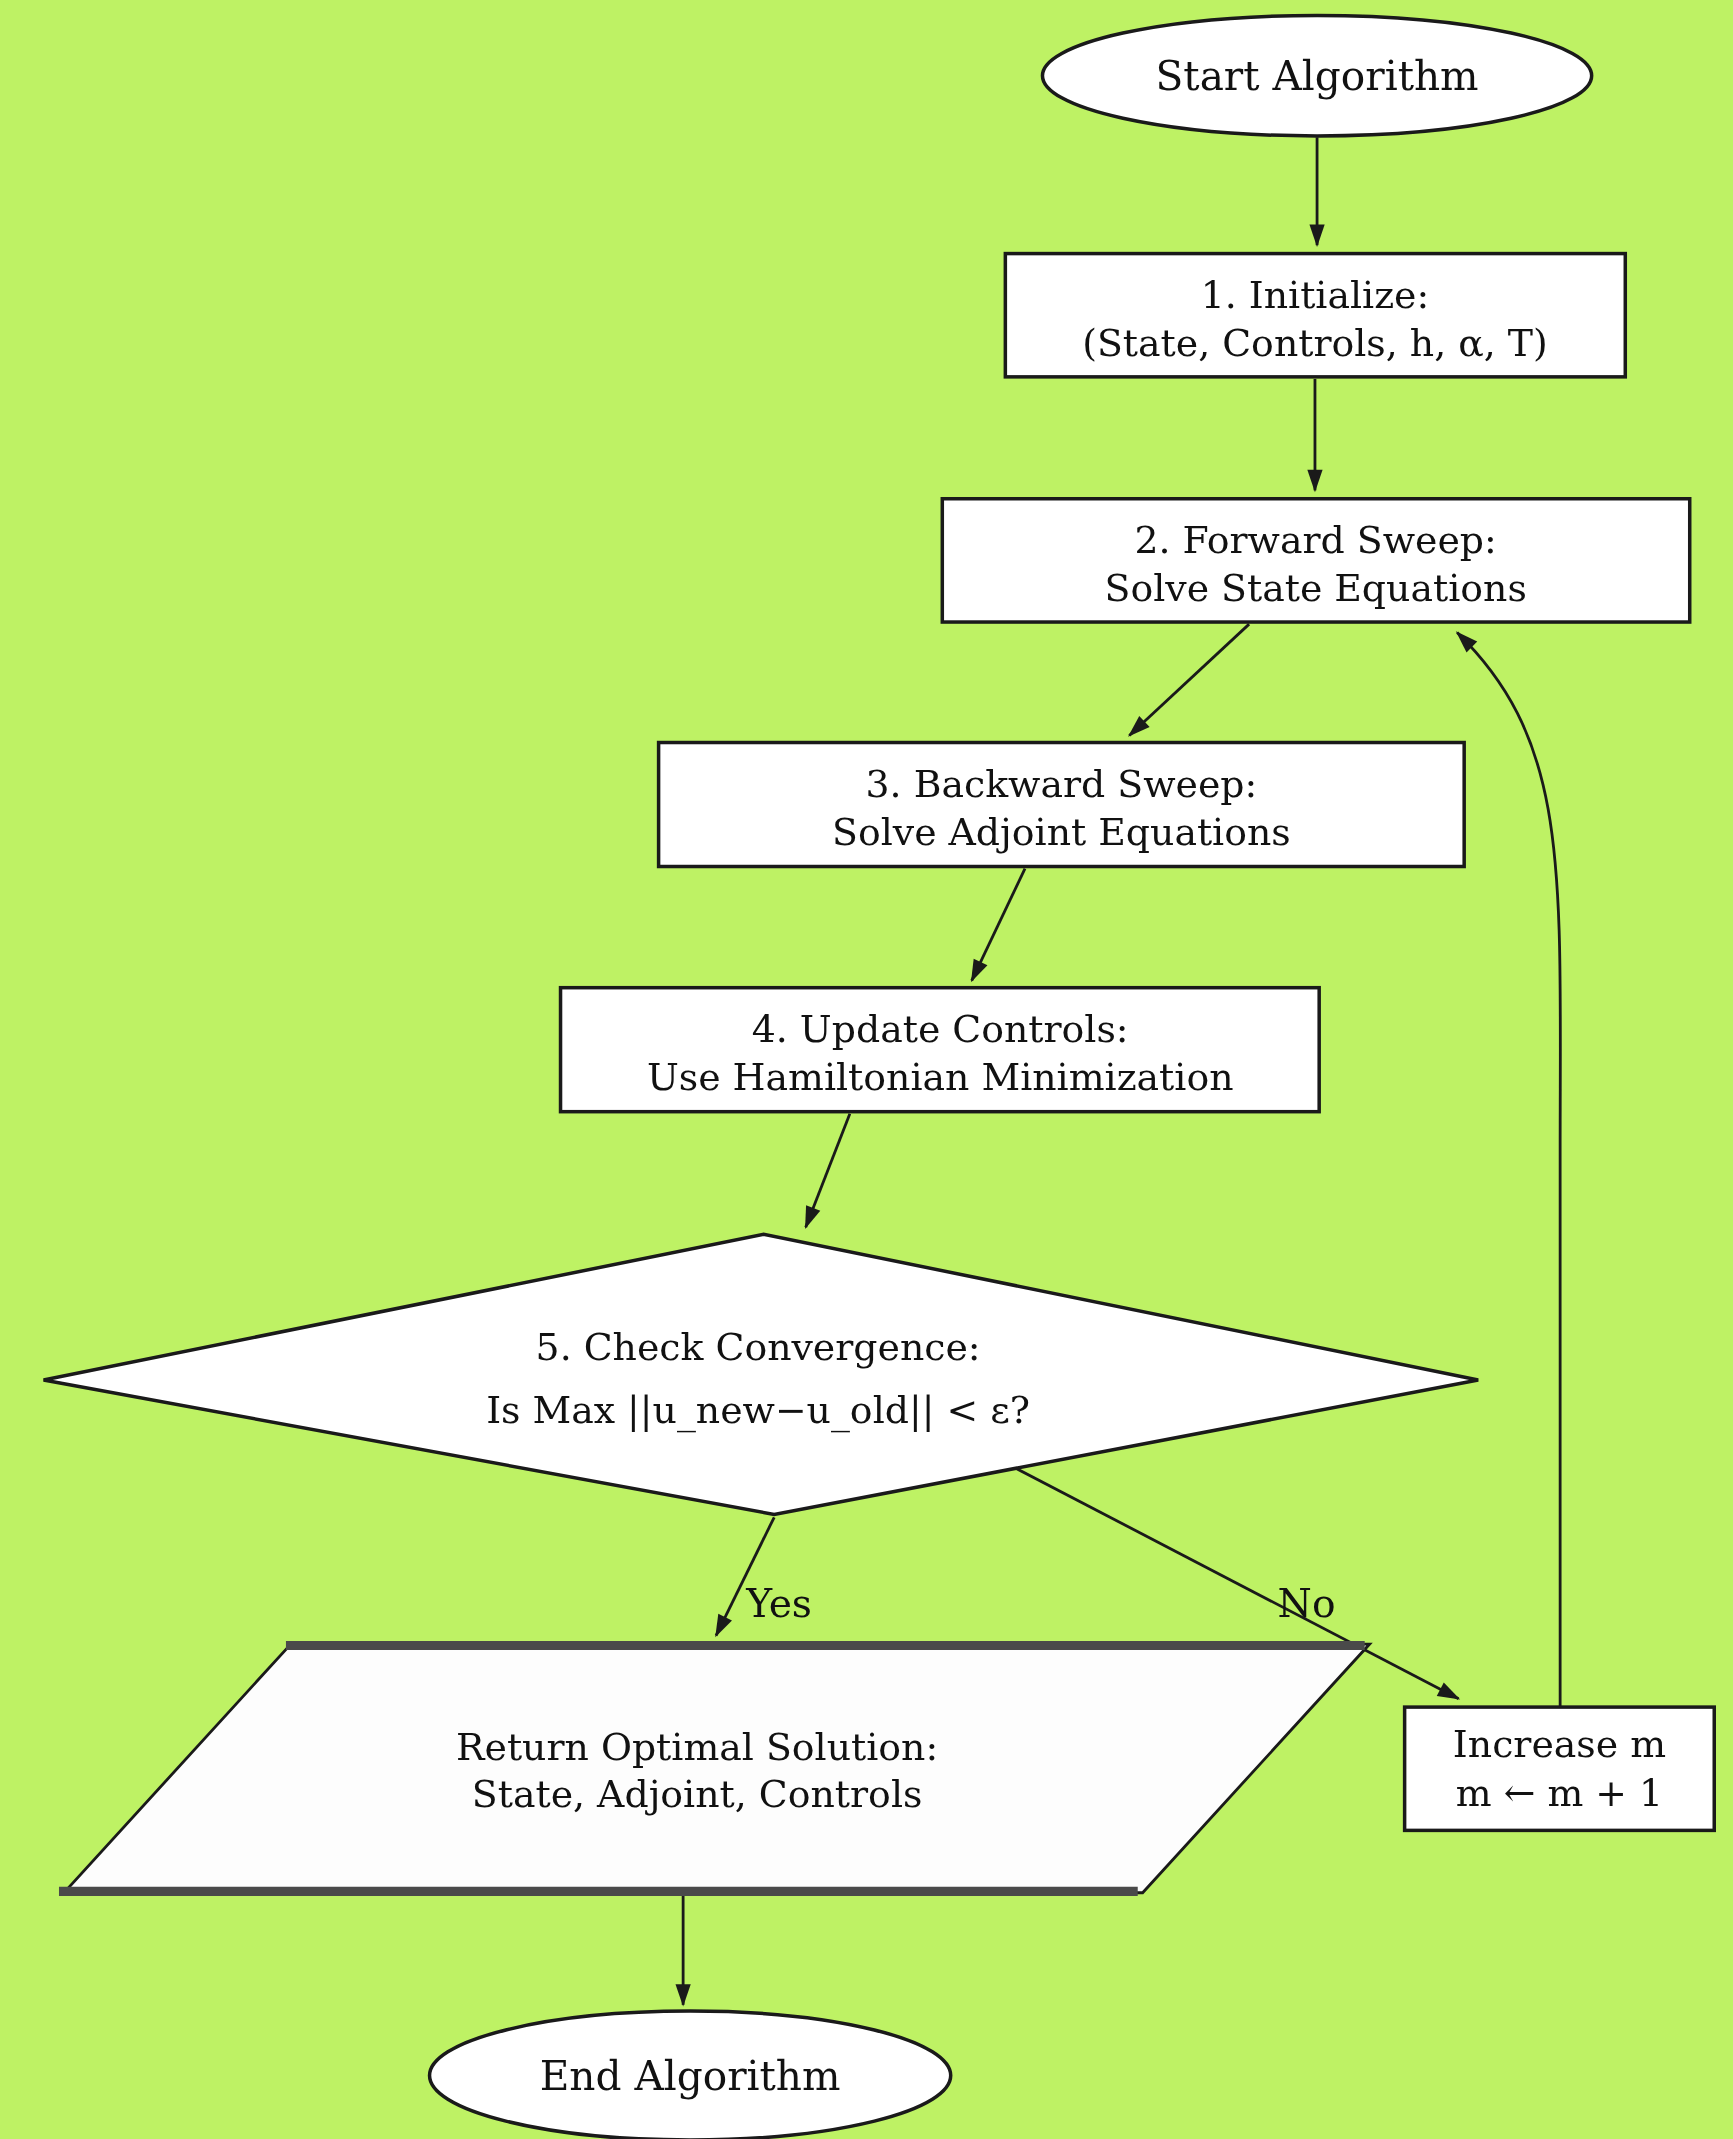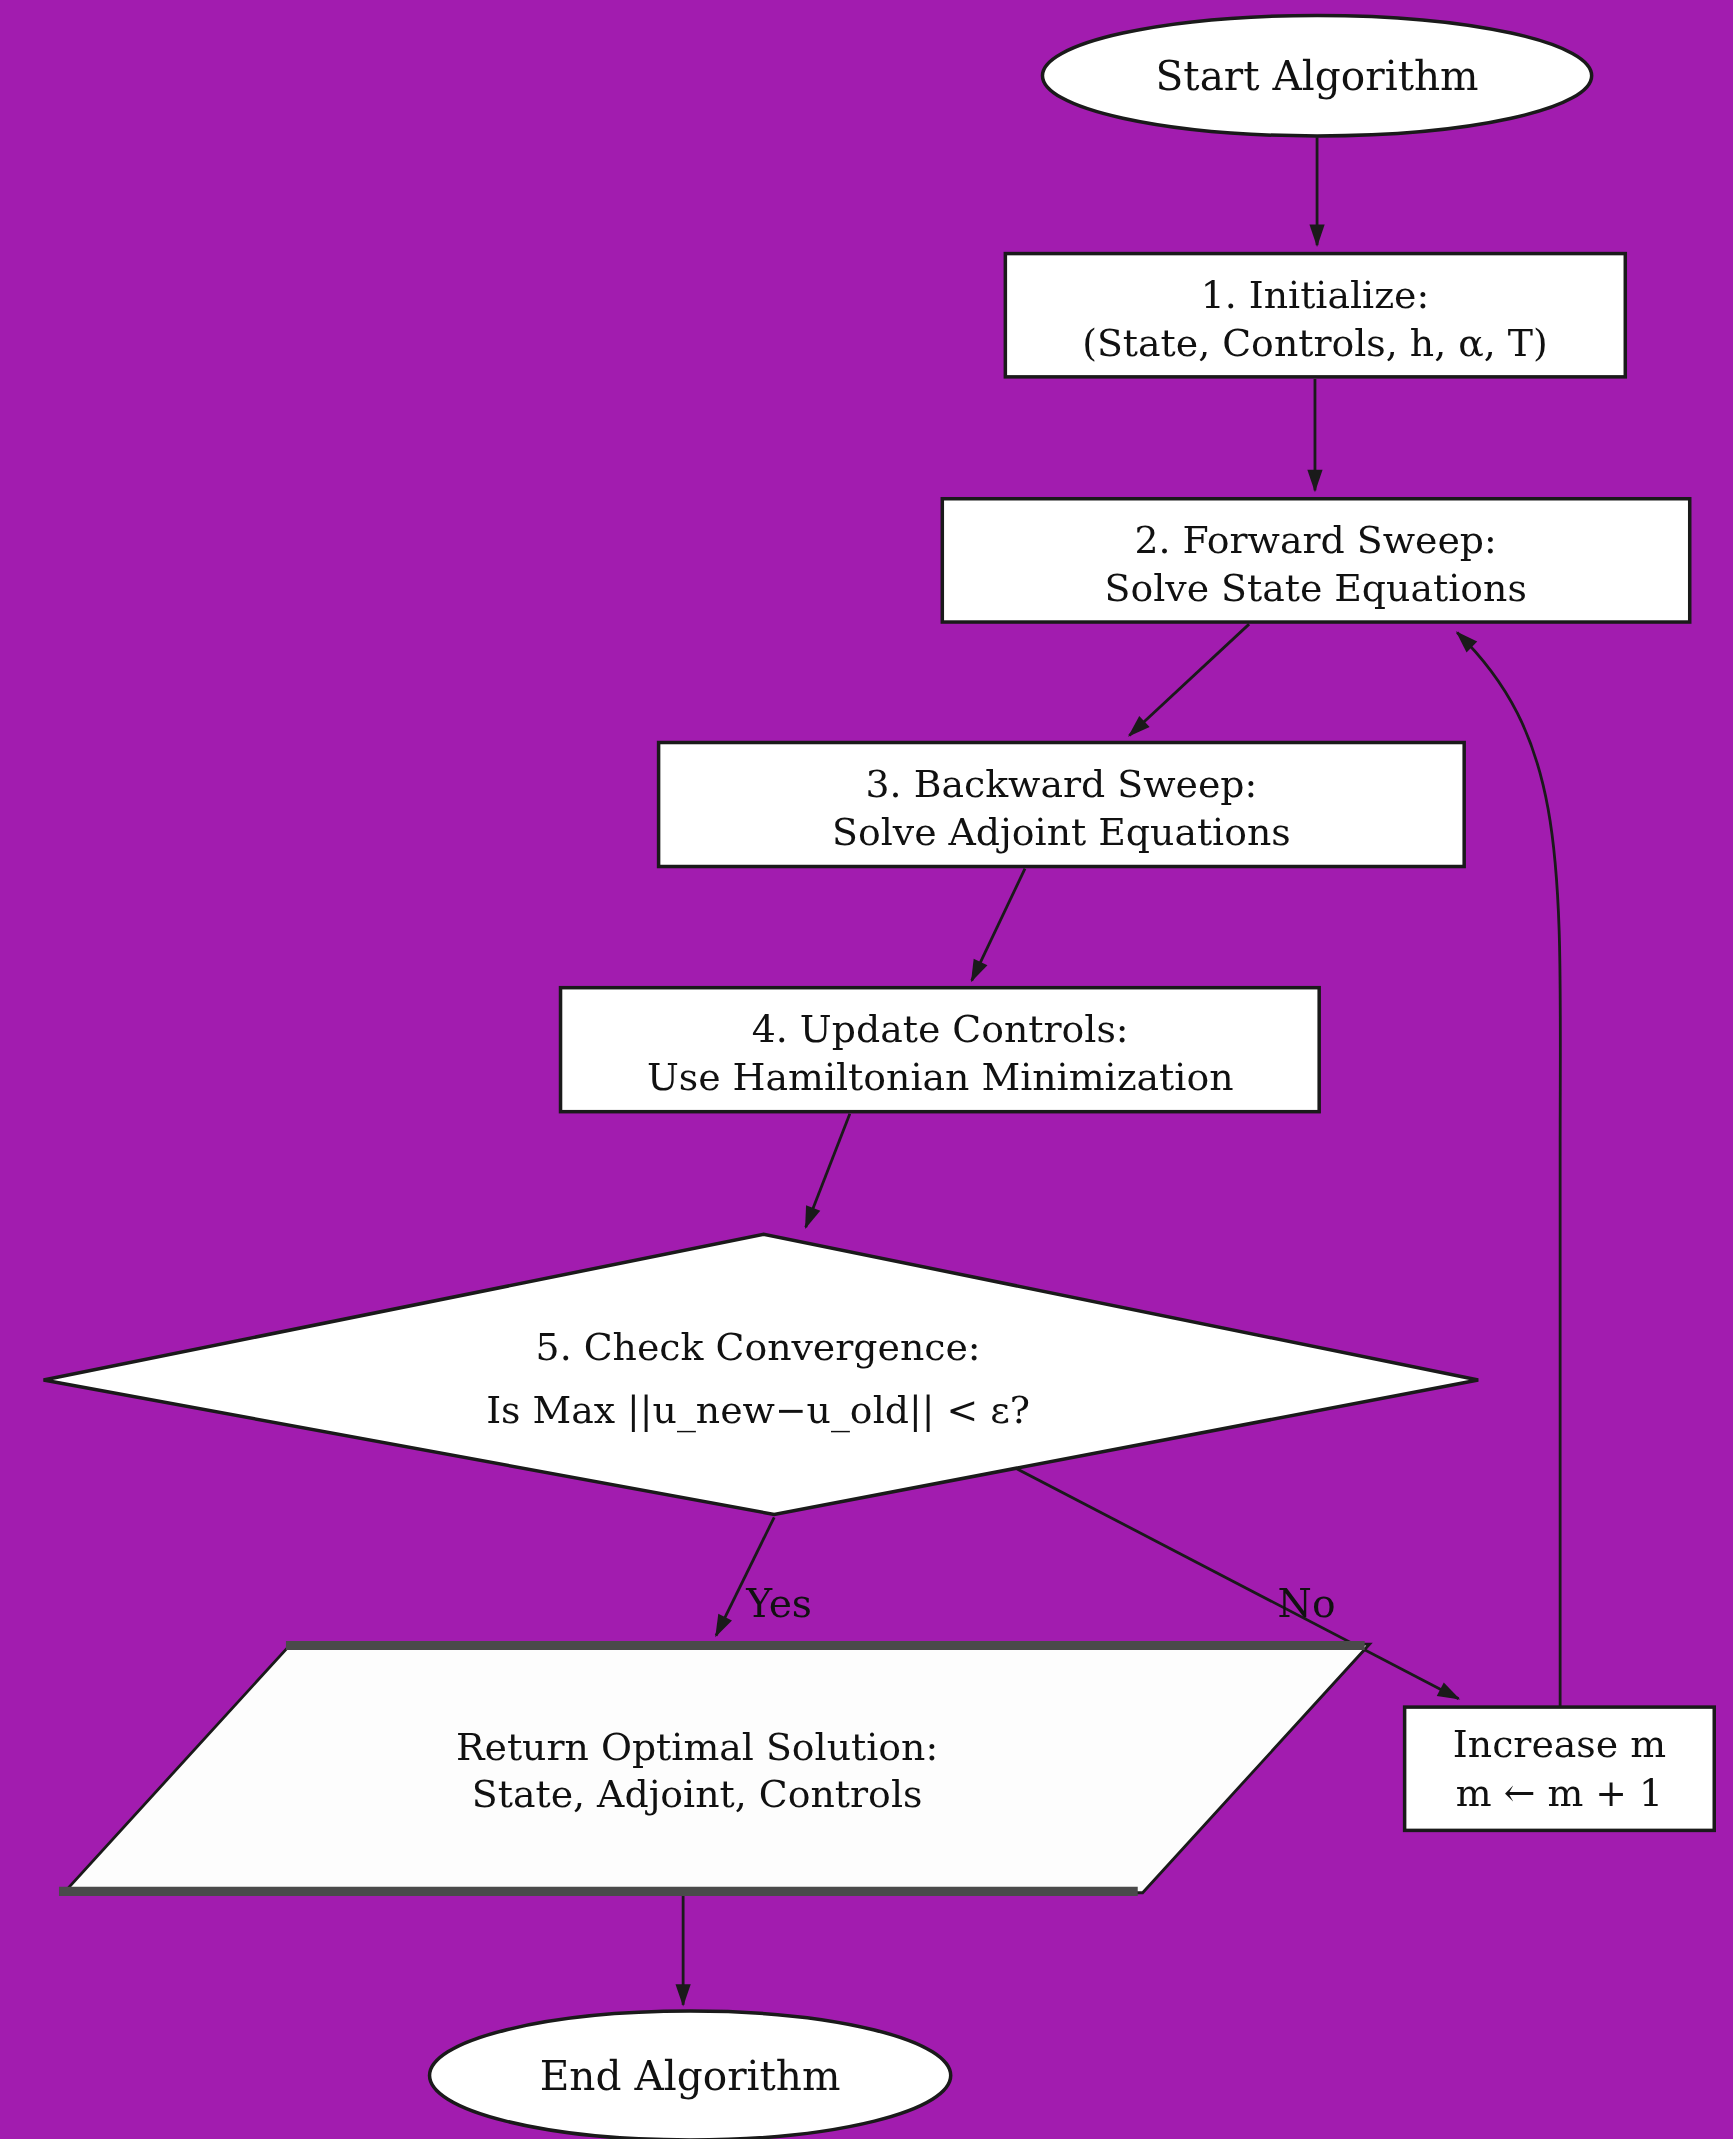--- a/index.html
+++ b/index.html
@@ -4,21 +4,21 @@
 <style>
   html, body {
     margin: 0;
     padding: 0;
     background: #ffffff;
   }
   .page {
     position: relative;
     width: 1734px;
     height: 2140px;
-    background: #a21caf;
+    background: #bef264;
     font-family: "DejaVu Serif", "Liberation Serif", serif;
   }
   svg.flow {
     display: block;
     width: 1734px;
     height: 2140px;
   }
   .shape {
     fill: #ffffff;
     stroke: #1a1a1a;

